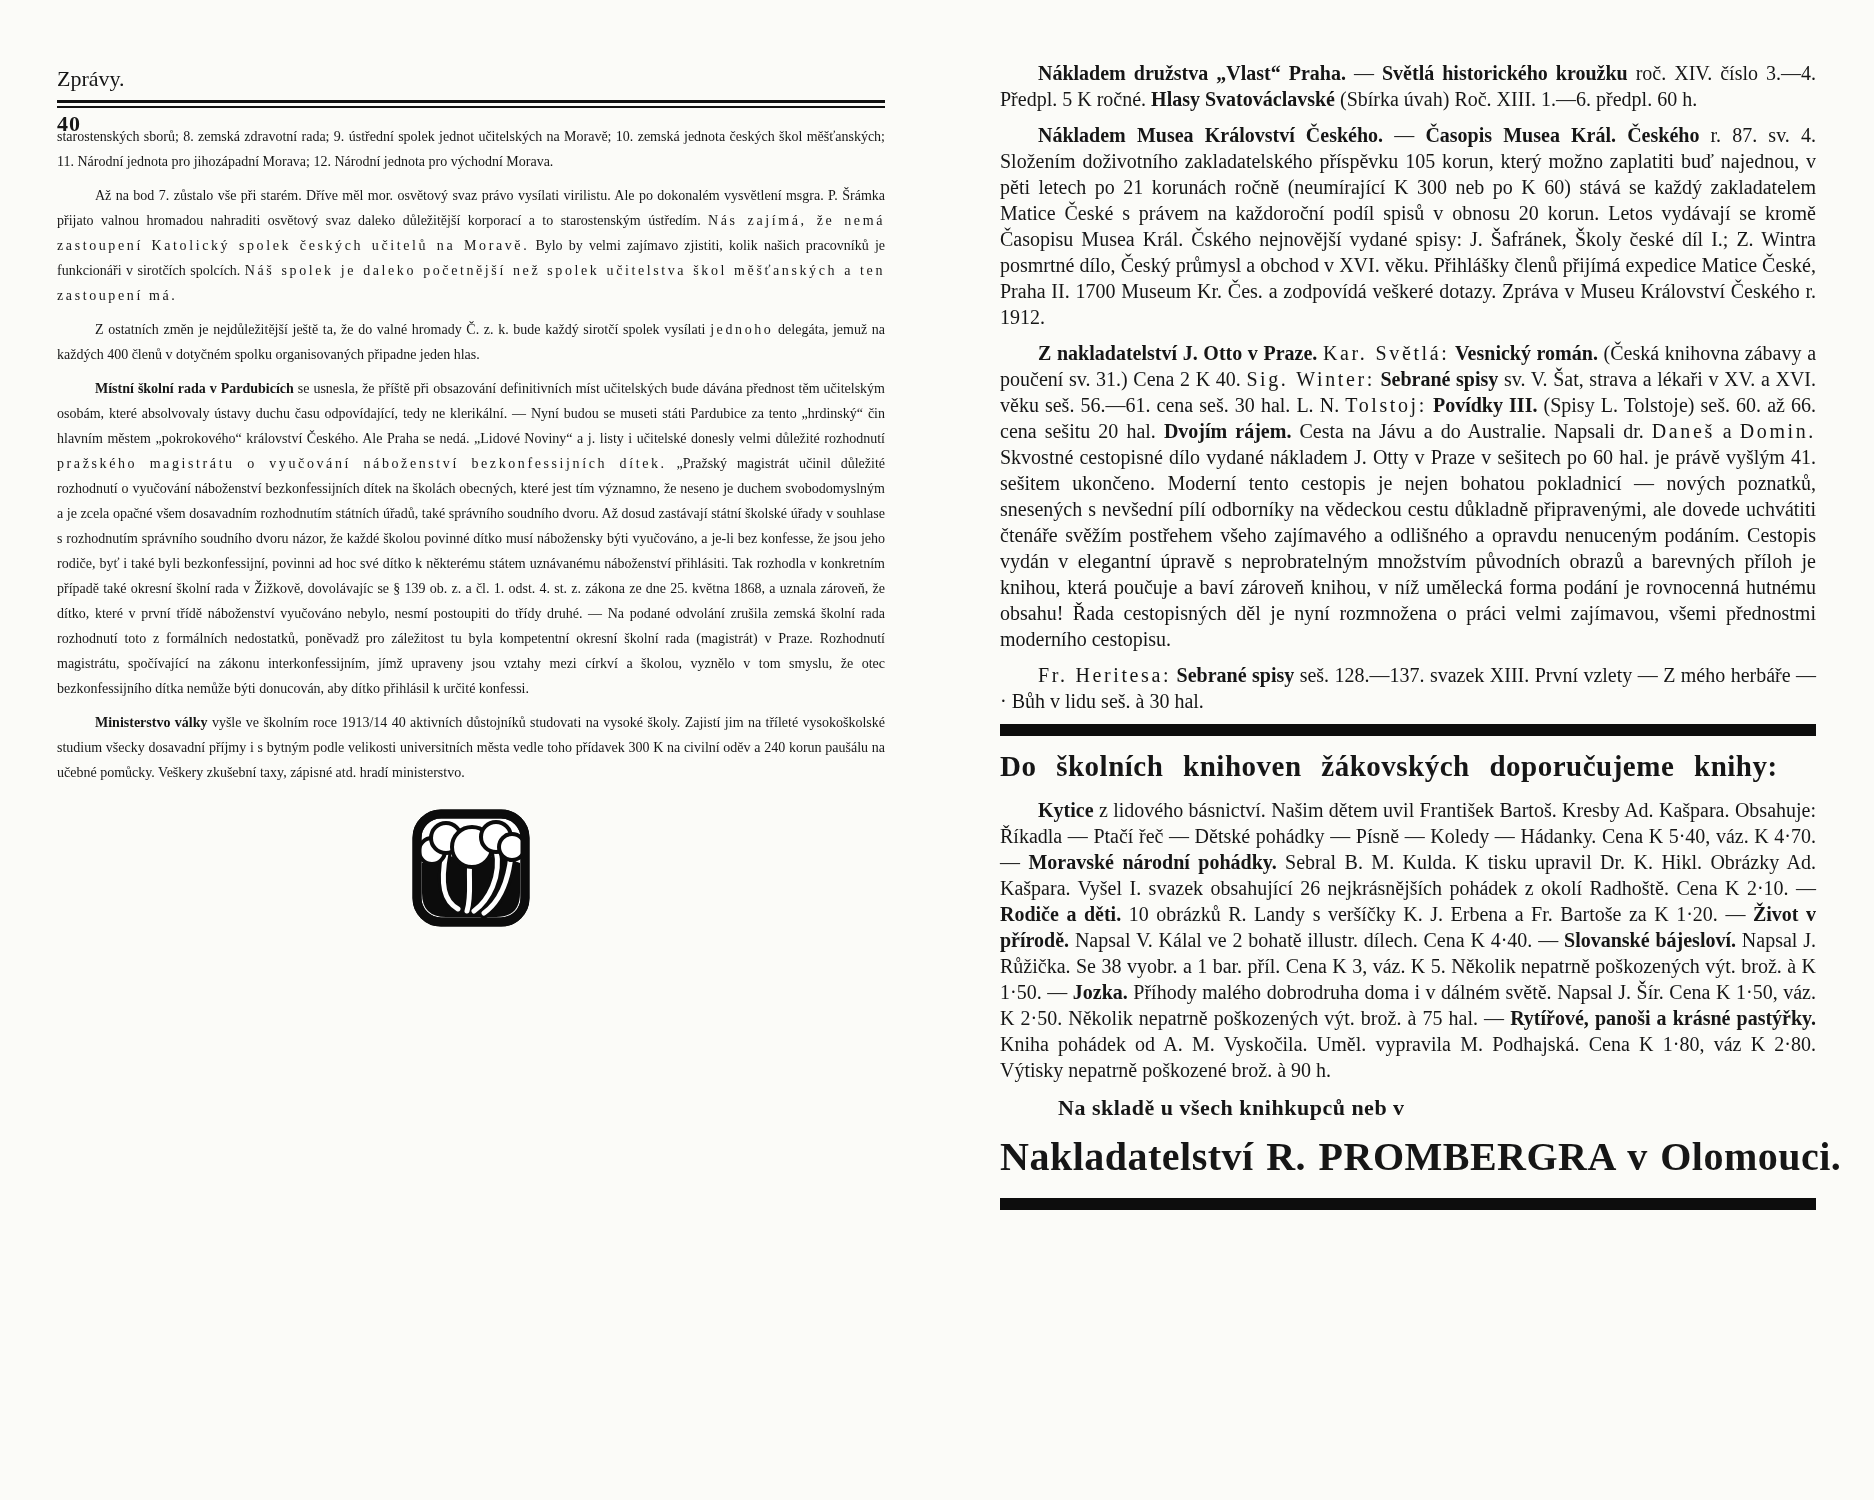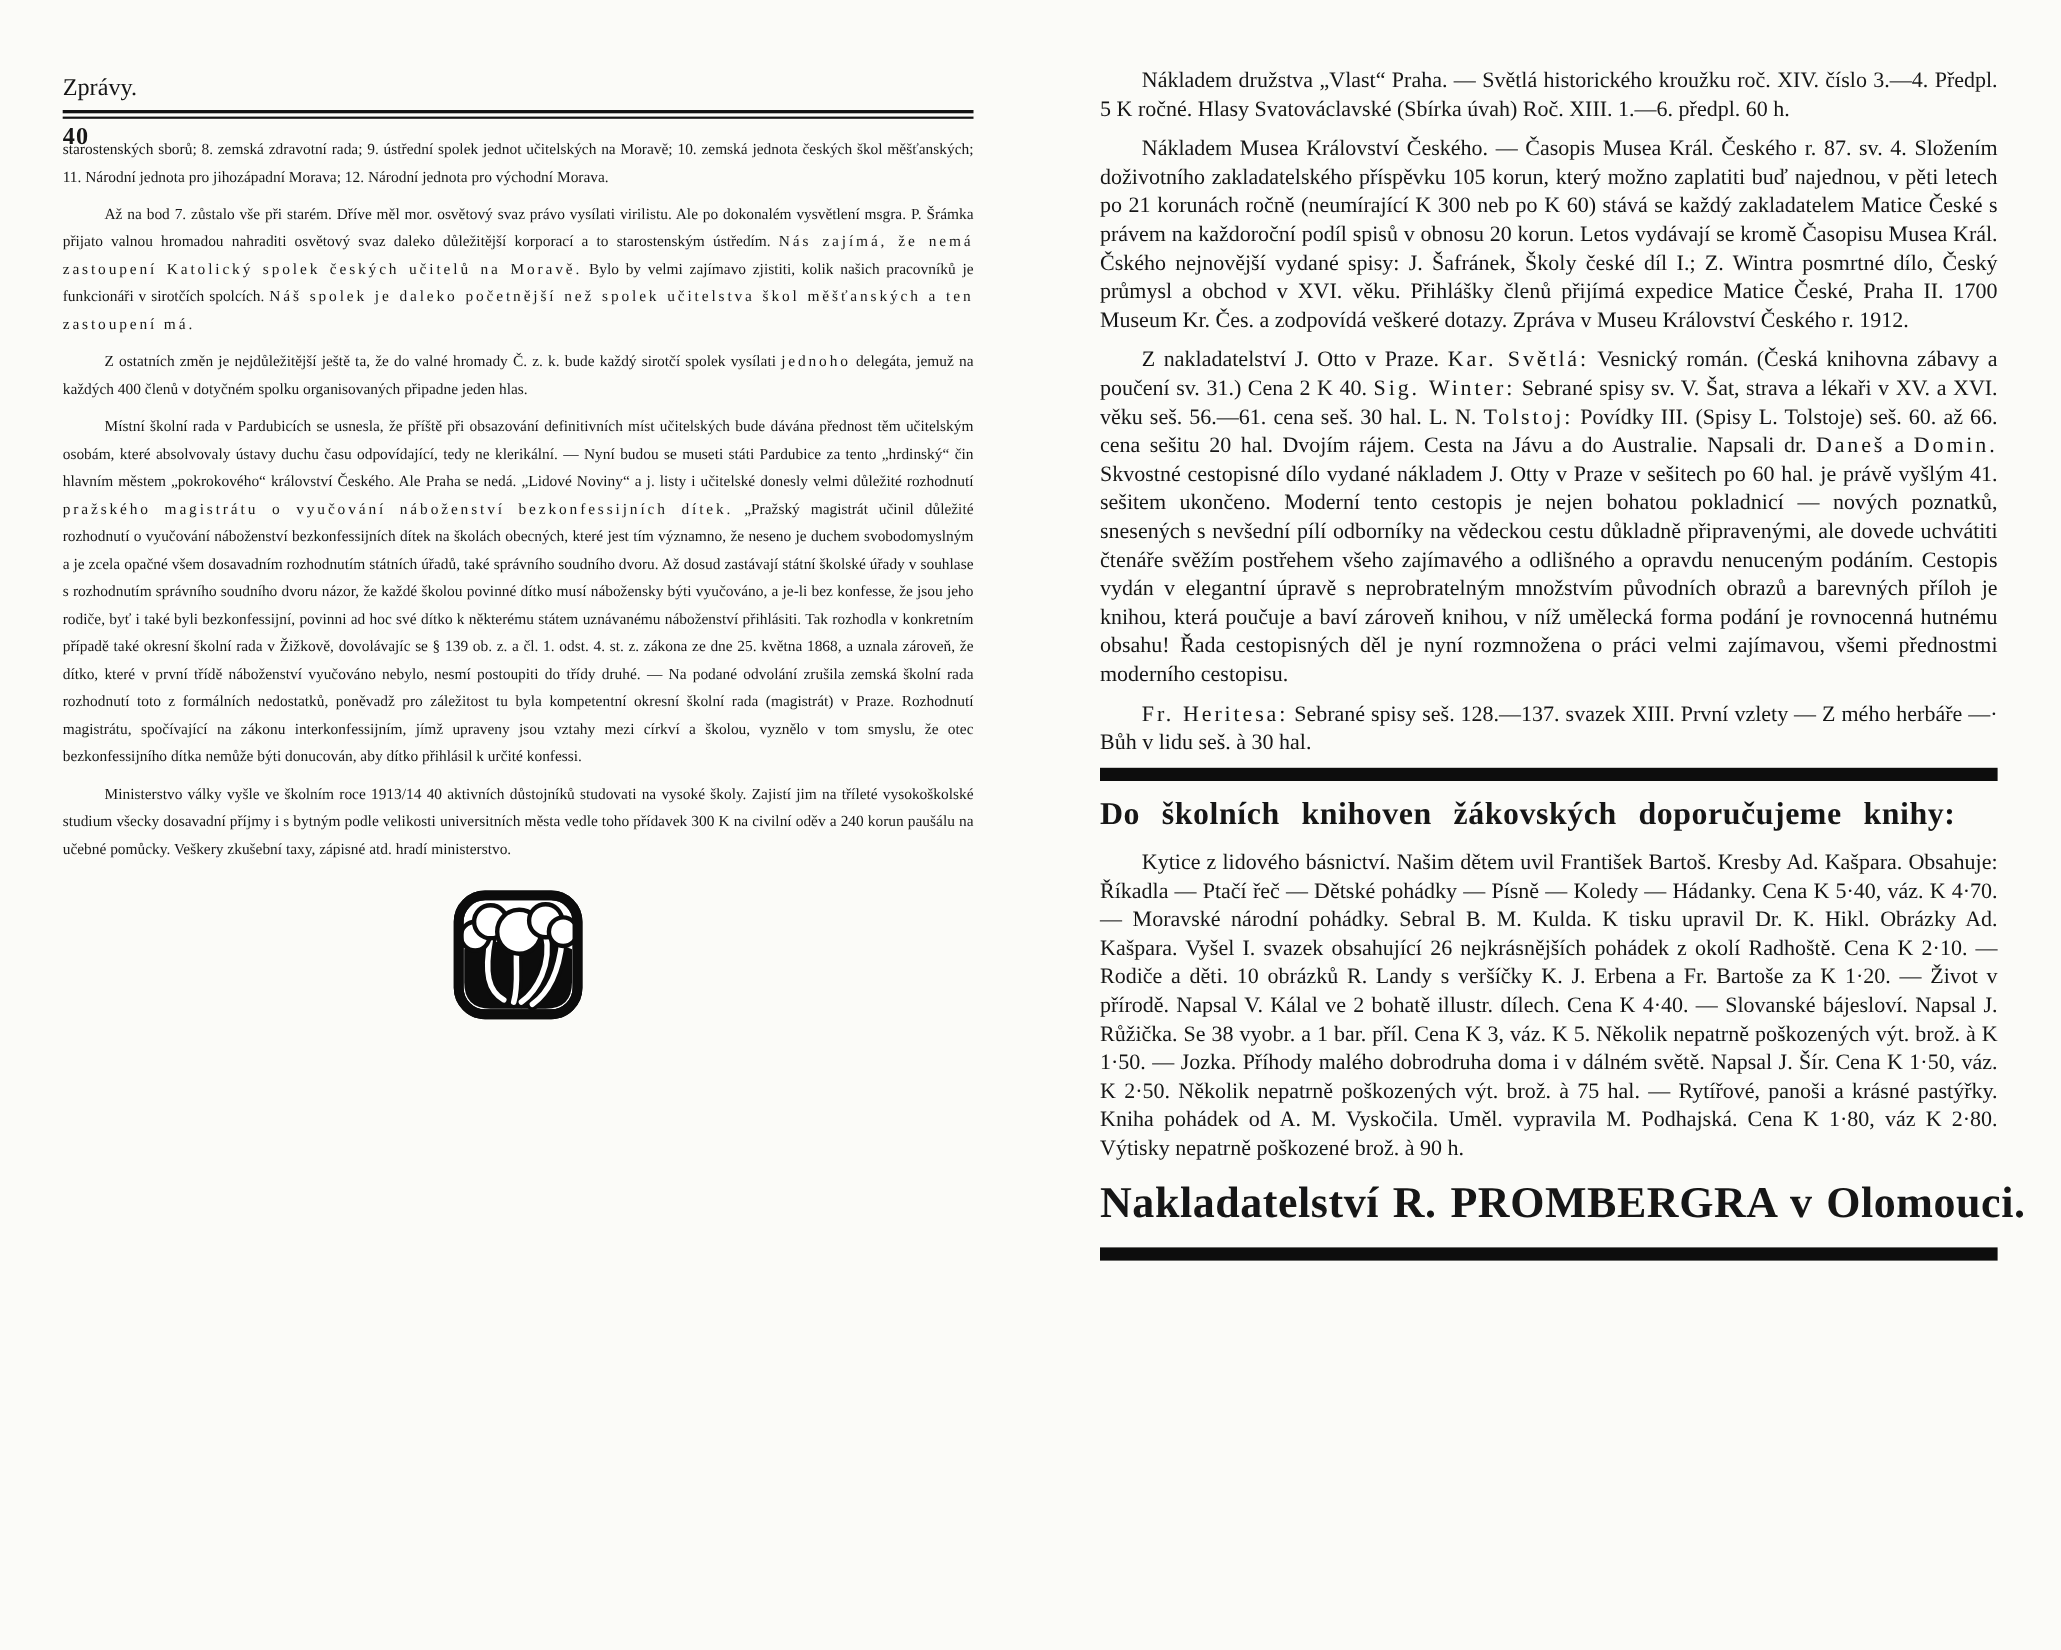--- a/index.html
+++ b/index.html
@@ -17,21 +17,21 @@
   .ptitle{position:absolute;left:0;right:0;text-align:left;top:0;}
   .rule-double{height:3px;border-top:3px solid #121212;border-bottom:2px solid #121212;margin-top:4px;margin-bottom:16px;}
 
   .body p.para{
     margin:0 0 9px 0;
     font-size:14px;line-height:25px;
     text-align:justify;
   }
   #page-right .body p.para{font-size:20px;line-height:26px;margin-bottom:10px;}
   p.para.indent{text-indent:38px;}
-  .r-b{font-weight:400;}
+  .r-b{font-weight:700;}
   .r-s{letter-spacing:2.6px;}
 
   .ornament-wrap{margin-top:22px;text-align:center;}
 
   .thick-rule{height:12px;background:#0d0d0d;margin:10px 0 14px 0;}
   .thick-rule.bottom{margin-top:18px;}
   .section-heading{
     font-size:29px;font-weight:700;margin:4px 0 14px 0;
     word-spacing:12px;letter-spacing:0.5px;white-space:nowrap;
   }
@@ -90,15 +90,16 @@
       <p class="para indent"><span class="r-b">Nákladem družstva „Vlast“ Praha.</span><span> — </span><span class="r-b">Světlá historického kroužku</span><span> roč. XIV. číslo 3.—4. Předpl. 5 K ročné. </span><span class="r-b">Hlasy Svatováclavské</span><span> (Sbírka úvah) Roč. XIII. 1.—6. předpl. 60 h.</span></p>
       <p class="para indent"><span class="r-b">Nákladem Musea Království Českého.</span><span> — </span><span class="r-b">Časopis Musea Král. Českého</span><span> r. 87. sv. 4. Složením doživotního zakladatelského příspěvku 105 korun, který možno zaplatiti buď najednou, v pěti letech po 21 korunách ročně (neumírající K 300 neb po K 60) stává se každý zakladatelem Matice České s právem na každoroční podíl spisů v obnosu 20 korun. Letos vydávají se kromě Časopisu Musea Král. Čského nejnovější vydané spisy: J. Šafránek, Školy české díl I.; Z. Wintra posmrtné dílo, Český průmysl a obchod v XVI. věku. Přihlášky členů přijímá expedice Matice České, Praha II. 1700 Museum Kr. Čes. a zodpovídá veškeré dotazy. Zpráva v Museu Království Českého r. 1912.</span></p>
       <p class="para indent"><span class="r-b">Z nakladatelství J. Otto v Praze.</span><span> </span><span class="r-s">Kar. Světlá:</span><span> </span><span class="r-b">Vesnický román.</span><span> (Česká knihovna zábavy a poučení sv. 31.) Cena 2 K 40. </span><span class="r-s">Sig. Winter:</span><span> </span><span class="r-b">Sebrané spisy</span><span> sv. V. Šat, strava a lékaři v XV. a XVI. věku seš. 56.—61. cena seš. 30 hal. L. N. </span><span class="r-s">Tolstoj:</span><span> </span><span class="r-b">Povídky III.</span><span> (Spisy L. Tolstoje) seš. 60. až 66. cena sešitu 20 hal. </span><span class="r-b">Dvojím rájem.</span><span> Cesta na Jávu a do Australie. Napsali dr. </span><span class="r-s">Daneš</span><span> a </span><span class="r-s">Domin.</span><span> Skvostné cestopisné dílo vydané nákladem J. Otty v Praze v sešitech po 60 hal. je právě vyšlým 41. sešitem ukončeno. Moderní tento cestopis je nejen bohatou pokladnicí — nových poznatků, snesených s nevšední pílí odborníky na vědeckou cestu důkladně připravenými, ale dovede uchvátiti čtenáře svěžím postřehem všeho zajímavého a odlišného a opravdu nenuceným podáním. Cestopis vydán v elegantní úpravě s neprobratelným množstvím původních obrazů a barevných příloh je knihou, která poučuje a baví zároveň knihou, v níž umělecká forma podání je rovnocenná hutnému obsahu! Řada cestopisných děl je nyní rozmnožena o práci velmi zajímavou, všemi přednostmi moderního cestopisu.</span></p>
       <p class="para indent"><span class="r-s">Fr. Heritesa:</span><span> </span><span class="r-b">Sebrané spisy</span><span> seš. 128.—137. svazek XIII. První vzlety — Z mého herbáře —· Bůh v lidu seš. à 30 hal.</span></p>
     </div>
   <div class="thick-rule"></div>
   <h2 class="section-heading">Do školních knihoven žákovských doporučujeme knihy:</h2>
   <div class="body">
       <p class="para indent"><span class="r-b">Kytice</span><span> z lidového básnictví. Našim dětem uvil František Bartoš. Kresby Ad. Kašpara. Obsahuje: Říkadla — Ptačí řeč — Dětské pohádky — Písně — Koledy — Hádanky. Cena K 5·40, váz. K 4·70. — </span><span class="r-b">Moravské národní pohádky.</span><span> Sebral B. M. Kulda. K tisku upravil Dr. K. Hikl. Obrázky Ad. Kašpara. Vyšel I. svazek obsahující 26 nejkrásnějších pohádek z okolí Radhoště. Cena K 2·10. — </span><span class="r-b">Rodiče a děti.</span><span> 10 obrázků R. Landy s veršíčky K. J. Erbena a Fr. Bartoše za K 1·20. — </span><span class="r-b">Život v přírodě.</span><span> Napsal V. Kálal ve 2 bohatě illustr. dílech. Cena K 4·40. — </span><span class="r-b">Slovanské bájesloví.</span><span> Napsal J. Růžička. Se 38 vyobr. a 1 bar. příl. Cena K 3, váz. K 5. Několik nepatrně poškozených výt. brož. à K 1·50. — </span><span class="r-b">Jozka.</span><span> Příhody malého dobrodruha doma i v dálném světě. Napsal J. Šír. Cena K 1·50, váz. K 2·50. Několik nepatrně poškozených výt. brož. à 75 hal. — </span><span class="r-b">Rytířové, panoši a krásné pastýřky.</span><span> Kniha pohádek od A. M. Vyskočila. Uměl. vypravila M. Podhajská. Cena K 1·80, váz K 2·80. Výtisky nepatrně poškozené brož. à 90 h.</span></p>
     </div>
+  <p class="stock-line">Na skladě u všech knihkupců neb v</p>
   <p class="publisher-line">Nakladatelství R. PROMBERGRA v Olomouci.</p>
   <div class="thick-rule bottom"></div>
 </div>
 
 </body></html>

